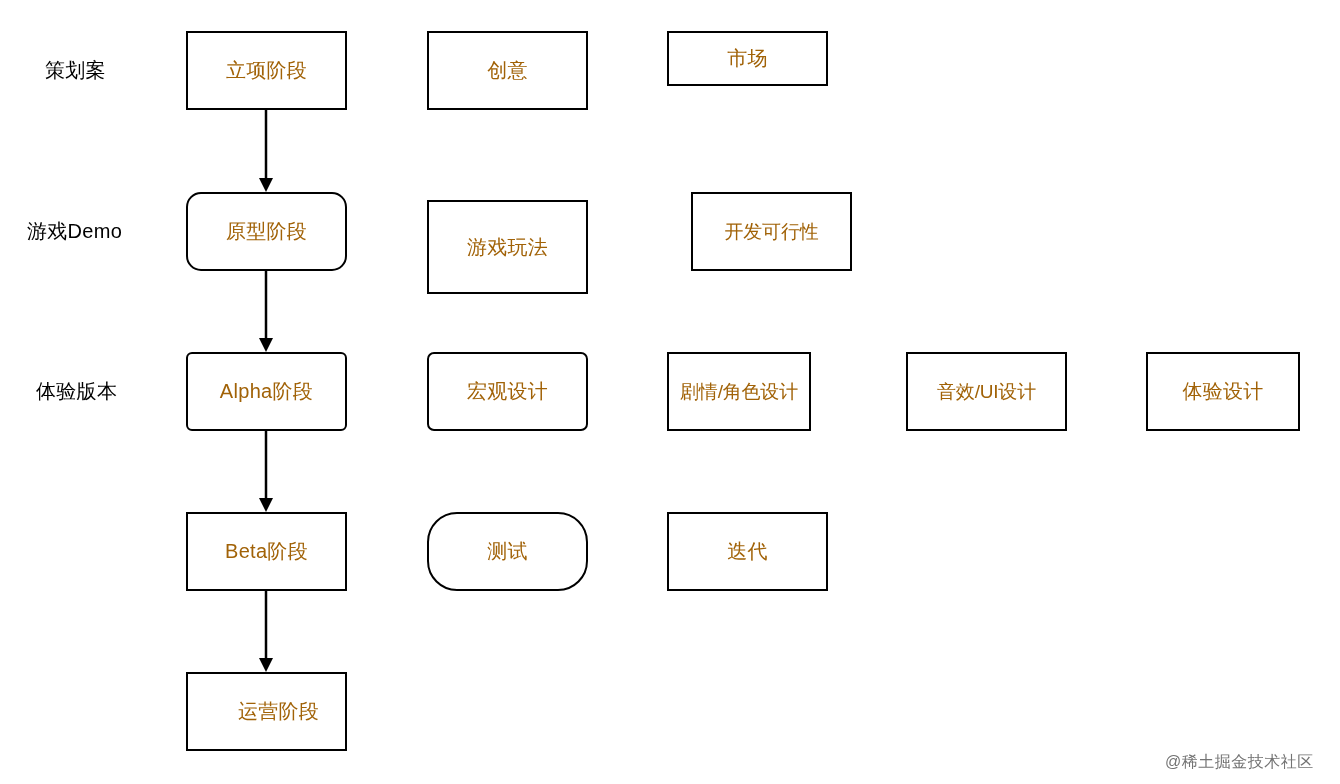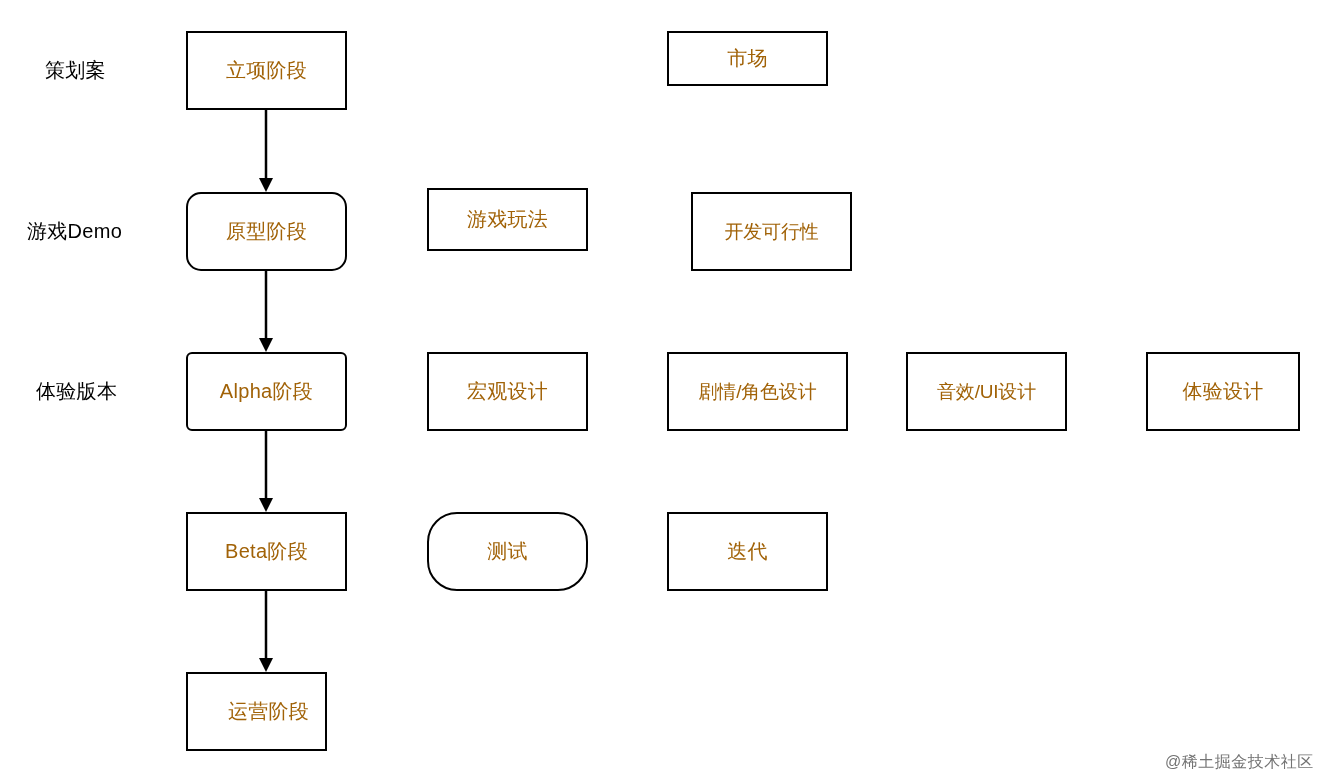--- a/index.html
+++ b/index.html
@@ -83,27 +83,28 @@
         <polygon points="12,81 5,67 19,67" fill="#000000"></polygon>
       </svg>
     </div>
     <div class="connector" style="left: 254px; top: 591px; width: 24px; height: 81px;">
       <svg width="24" height="81" viewBox="0 0 24 81">
         <line x1="12" y1="0" x2="12" y2="71" stroke="#000000" stroke-width="2.5"></line>
         <polygon points="12,81 5,67 19,67" fill="#000000"></polygon>
       </svg>
     </div>
     <div class="node" style="left: 186px; top: 31px; width: 161px; height: 79px;">立项阶段</div>
+    <div class="node" style="left: 427px; top: 31px; width: 161px; height: 79px;">创意</div>
     <div class="node" style="left: 667px; top: 31px; width: 161px; height: 55px;">市场</div>
     <div class="node" style="left: 186px; top: 192px; width: 161px; height: 79px; border-radius: 15px;">原型阶段</div>
-    <div class="node" style="left: 427px; top: 188px; width: 161px; height: 63px;">游戏玩法</div>
+    <div class="node" style="left: 427px; top: 200px; width: 161px; height: 94px;">游戏玩法</div>
     <div class="node tight" style="left: 667px; top: 192px; width: 161px; height: 79px; margin-left: 24px;">开发可行性</div>
     <div class="node" style="left: 186px; top: 352px; width: 161px; height: 79px; border-radius: 6px;">Alpha阶段</div>
-    <div class="node" style="left: 427px; top: 352px; width: 161px; height: 79px;">宏观设计</div>
-    <div class="node tight" style="left: 667px; top: 352px; width: 181px; height: 79px;">剧情/角色设计</div>
+    <div class="node" style="left: 427px; top: 352px; width: 161px; height: 79px; border-radius: 7px;">宏观设计</div>
+    <div class="node tight" style="left: 667px; top: 352px; width: 144px; height: 79px;">剧情/角色设计</div>
     <div class="node tight" style="left: 906px; top: 352px; width: 161px; height: 79px;">音效/UI设计</div>
     <div class="node" style="left: 1146px; top: 352px; width: 154px; height: 79px;">体验设计</div>
     <div class="node" style="left: 186px; top: 512px; width: 161px; height: 79px;">Beta阶段</div>
     <div class="node" style="left: 427px; top: 512px; width: 161px; height: 79px; border-radius: 30px;">测试</div>
     <div class="node" style="left: 667px; top: 512px; width: 161px; height: 79px;">迭代</div>
-    <div class="node" style="left: 186px; top: 672px; width: 141px; height: 79px; padding-left: 24px;">运营阶段</div>
+    <div class="node" style="left: 186px; top: 672px; width: 161px; height: 79px; padding-left: 24px;">运营阶段</div>
     <div class="watermark" style="left: 1165px; top: 752px;">@稀土掘金技术社区</div>
   </div>
 
 </body></html>

